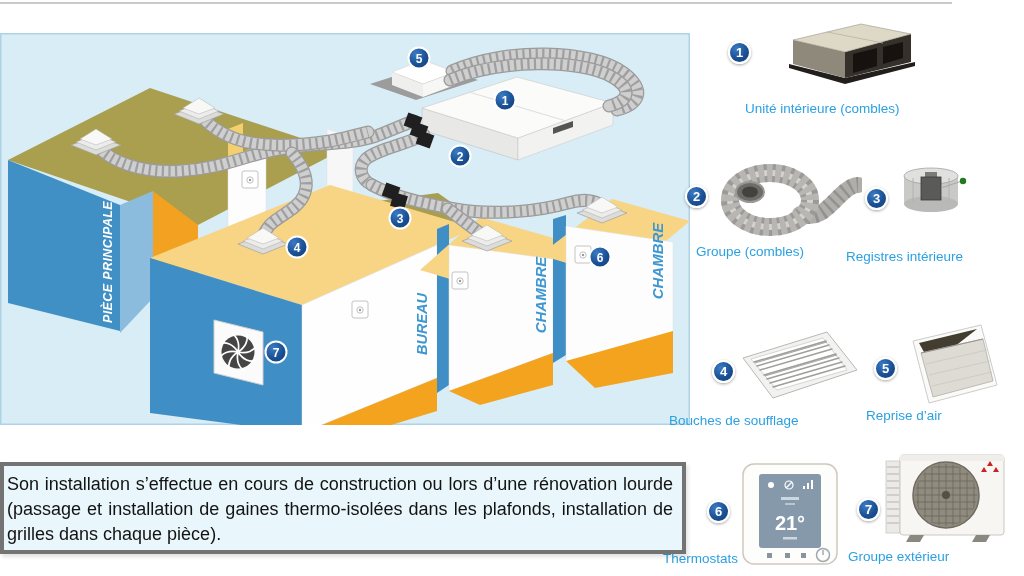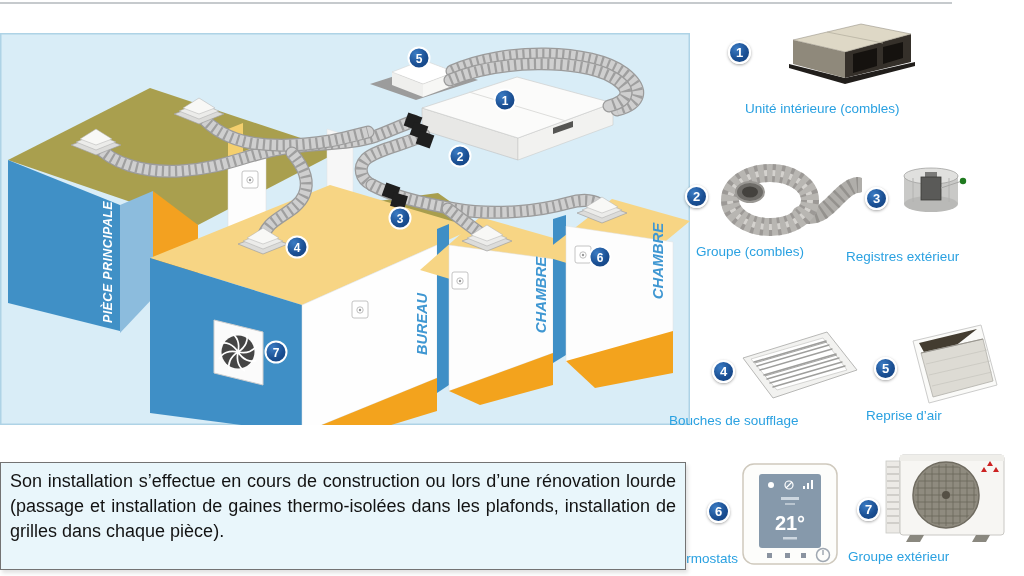--- a/index.html
+++ b/index.html
@@ -16,23 +16,23 @@
   .b4{left:712px;top:360px}.b5{left:874px;top:357px}.b6{left:707px;top:500px}.b7{left:857px;top:498px}
   .limg{position:absolute;}
   .i1{left:765px;top:18px}.i2{left:712px;top:152px}.i3{left:897px;top:162px}
   .i4{left:735px;top:326px}.i5{left:901px;top:319px}.i6{left:737px;top:460px}.i7{left:880px;top:443px}
   .legend-label{position:absolute;color:#2aa1e1;font-size:13.5px;text-align:left;line-height:1.1;}
   .l1{left:745px;top:102px;width:200px}.l2{left:696px;top:245px;width:180px}
   .l3{left:846px;top:250px;width:170px}.l4{left:669px;top:414px;width:180px}
   .l5{left:866px;top:409px;width:170px}.l6{left:663px;top:552px;width:180px}
   .l7{left:848px;top:550px;width:180px}
   
-  .caption-box{position:absolute;left:0;top:462px;width:686px;height:108px;box-sizing:border-box;
-               background:#e9f6fb;border:1px solid #737373;box-shadow:2px 3px 4px rgba(0,0,0,.12);
-               padding:6px 9px 0 9px;overflow:hidden;}
+  .caption-box{position:absolute;left:0;top:462px;width:686px;height:92px;box-sizing:border-box;
+               background:#e9f6fb;border:4px solid #737373;box-shadow:2px 3px 4px rgba(0,0,0,.12);
+               padding:6px 9px 0 3px;overflow:hidden;}
   .caption-box p{margin:0;font-size:18px;line-height:25px;color:#131313;text-align:justify;}
   
   .duct-base{stroke:#9b9b9b;stroke-width:13;fill:none;stroke-linecap:round;}
   .duct-mid{stroke:#cfcfcf;stroke-width:10.5;fill:none;stroke-linecap:round;}
   .duct-rib{stroke:#8f8f8f;stroke-width:10.5;fill:none;stroke-dasharray:2.2 4.4;opacity:.75;}
   .collar{stroke:#1f1f1f;stroke-width:14;stroke-linecap:butt;}
   .dbadge circle{fill:url(#bgrad);stroke:#fff;stroke-width:2;}
   .dbadge text{fill:#fff;font:bold 12px "Liberation Sans",sans-serif;text-anchor:middle;}
   .room-label{font-style:italic;font-weight:bold;text-anchor:middle;font-family:"Liberation Sans",sans-serif;}
 </style>
@@ -373,21 +373,21 @@
           <polygon points="104,24 107,29 101,29"></polygon>
           <polygon points="116,24 119,29 113,29"></polygon>
         </g>
         <polygon points="30,92 44,92 40,99 26,99" fill="#8a887f"></polygon>
         <polygon points="96,92 110,92 106,99 92,99" fill="#8a887f"></polygon>
       </svg>
     </div>
 
     <div class="legend-label l1">Unité intérieure (combles)</div>
     <div class="legend-label l2">Groupe (combles)</div>
-    <div class="legend-label l3">Registres extérieur</div>
+    <div class="legend-label l3">Registres intérieure</div>
     <div class="legend-label l4">Bouches de soufflage</div>
     <div class="legend-label l5">Reprise d’air</div>
     <div class="legend-label l6">Thermostats</div>
     <div class="legend-label l7">Groupe extérieur</div>
   </div>
 
   <div class="caption-box">
     <p>Son installation s’effectue en cours de construction ou lors d’une rénovation lourde (passage et installation de gaines thermo-isolées dans les plafonds, installation de grilles dans chaque pièce).</p>
   </div>
 </div>

